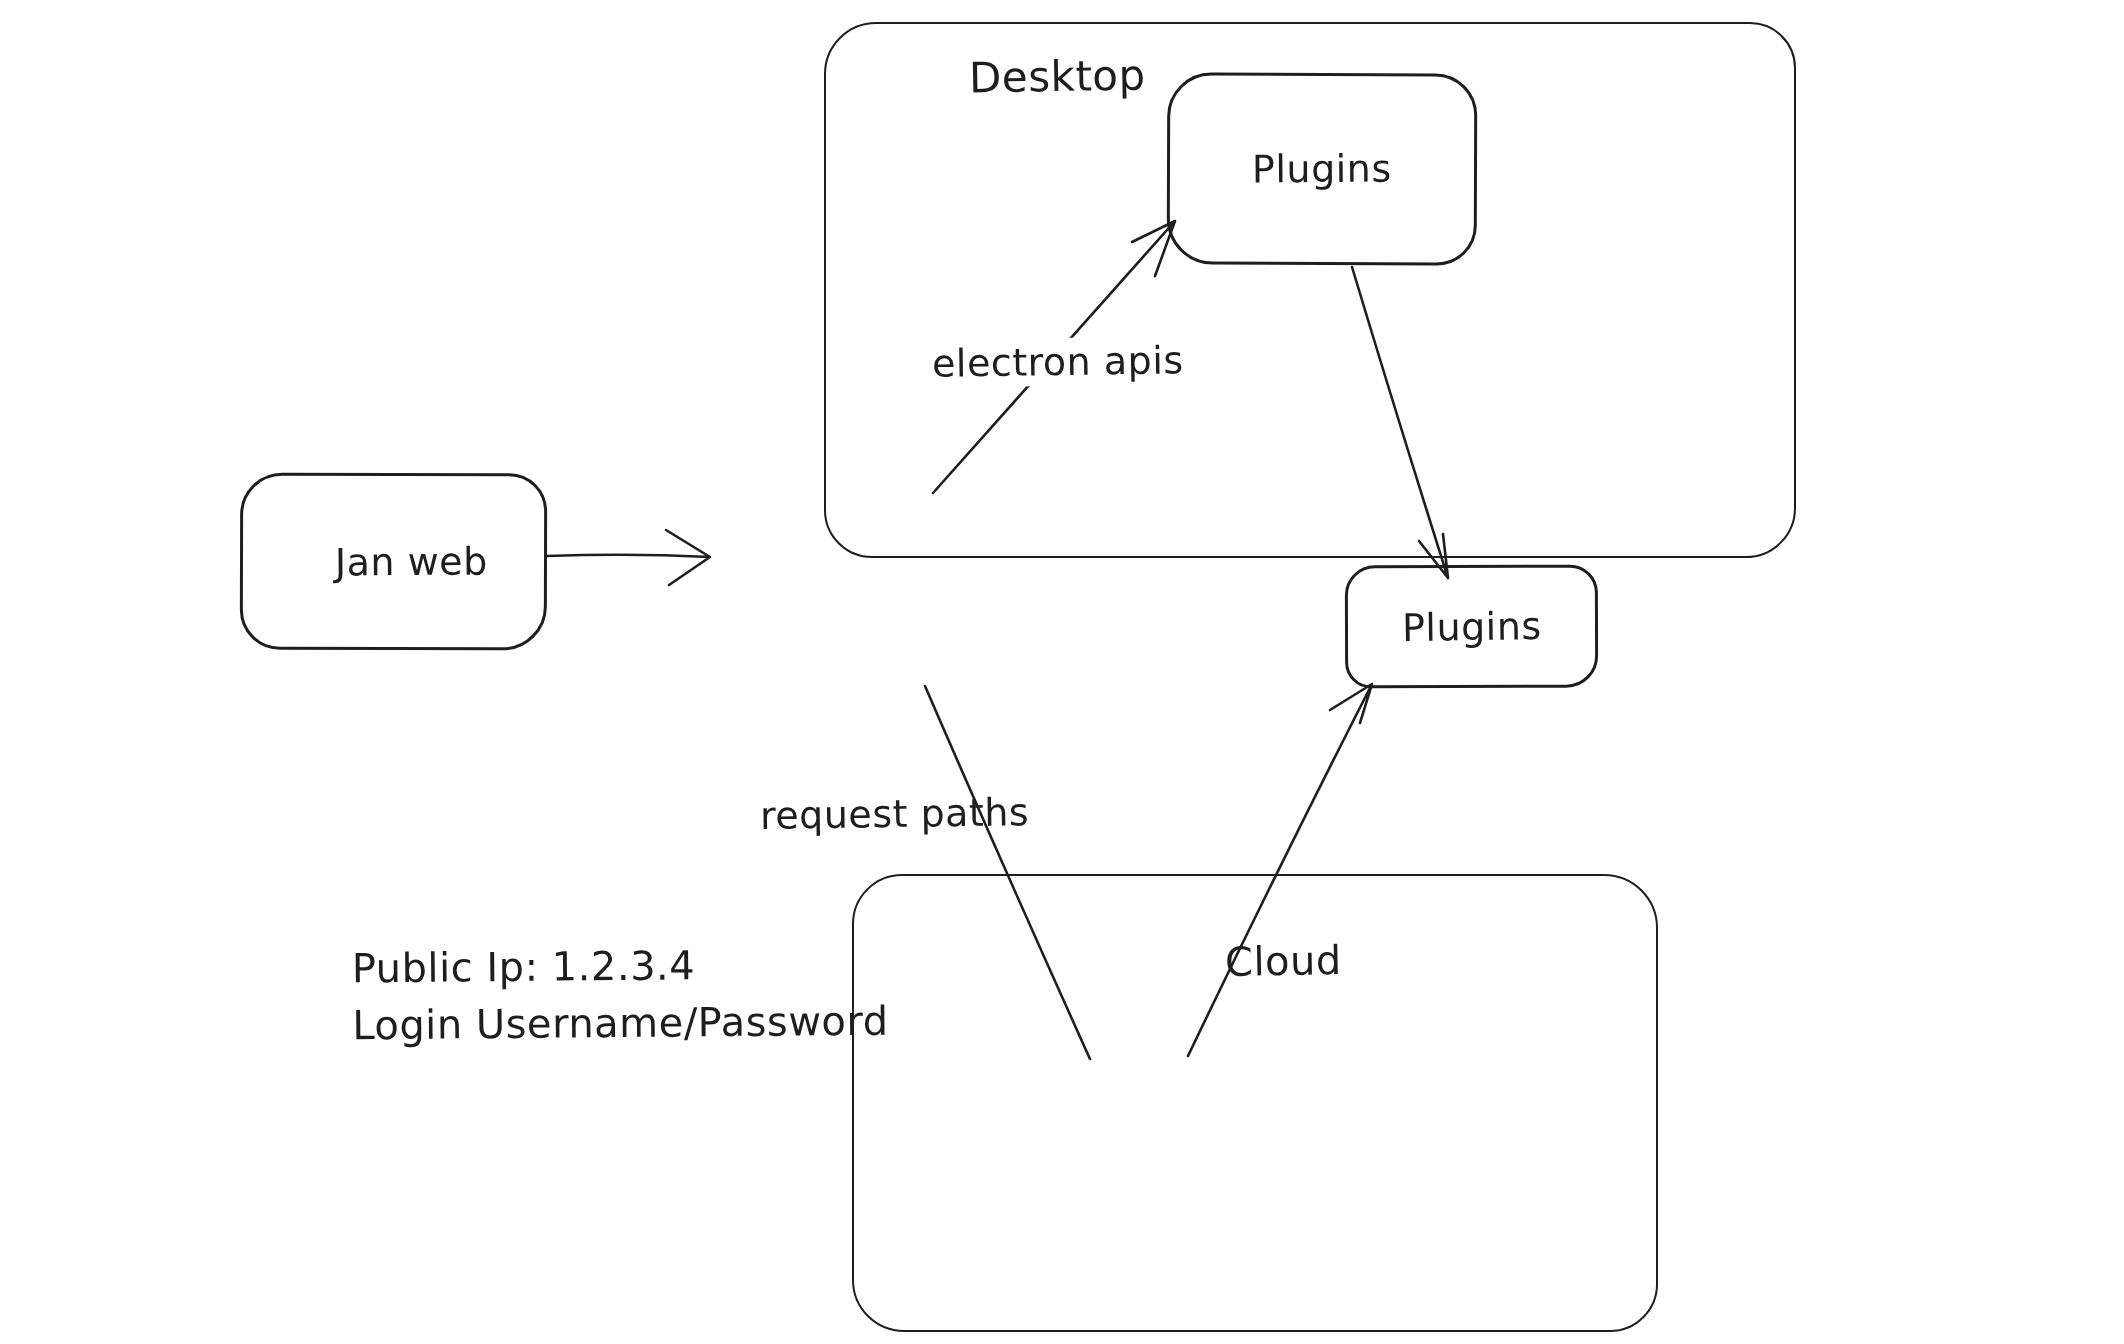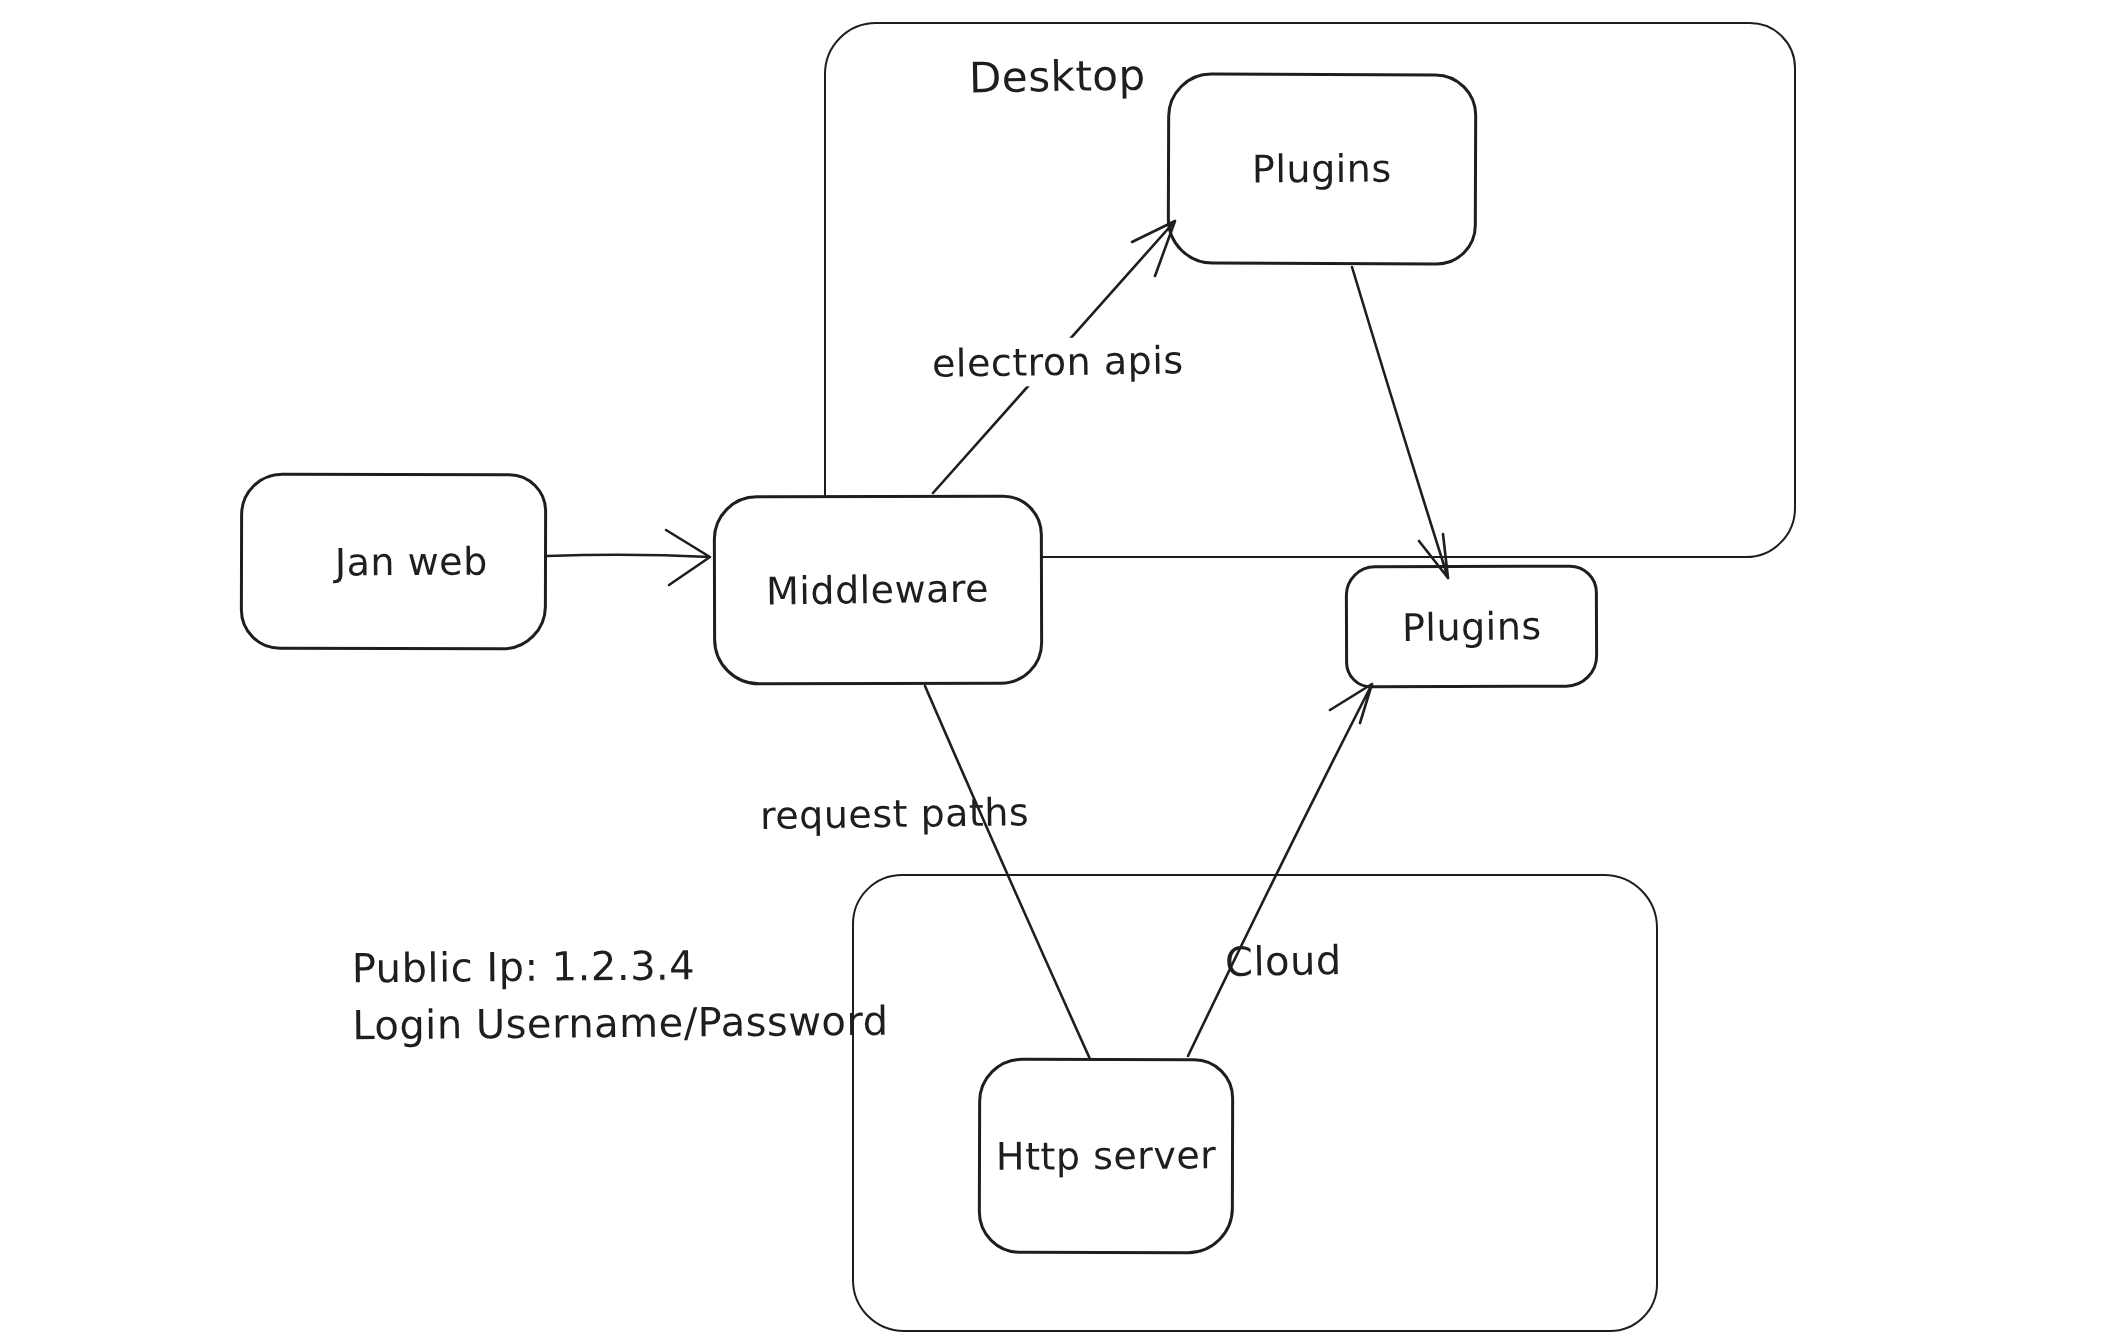--- a/index.html
+++ b/index.html
@@ -106,35 +106,29 @@
   </div>
 
   <div class="shape container-box" id="cloud">
     <span class="container-label" id="cloud-label">Cloud</span>
   </div>
 
   <div class="shape" id="jan-web">
     <span class="node-label">Jan web</span>
   </div>
 
-  <div class="shape" id="middleware">
-    <span class="node-label">Middleware</span>
-  </div>
 
   <div class="shape" id="bridge">
     <span class="node-label">Plugins</span>
   </div>
 
   <div class="shape" id="plugins">
     <span class="node-label">Plugins</span>
   </div>
 
-  <div class="shape" id="http-server">
-    <span class="node-label">Http server</span>
-  </div>
 
   <svg class="edges" viewBox="0 0 2124 1344">
 
     <path d="M 547 556 Q 630 553 710 557 M 710 557 L 666 530 M 710 557 L 669 585"></path>
 
     <path d="M 933 493 Q 1048 364 1175 221 M 1175 221 L 1132 242 M 1175 221 L 1155 276"></path>
 
     <path d="M 1352 267 Q 1398 420 1448 578 M 1448 578 L 1419 541 M 1448 578 L 1443 534"></path>
 
     <path d="M 925 686 Q 1006 873 1090 1059"></path>

